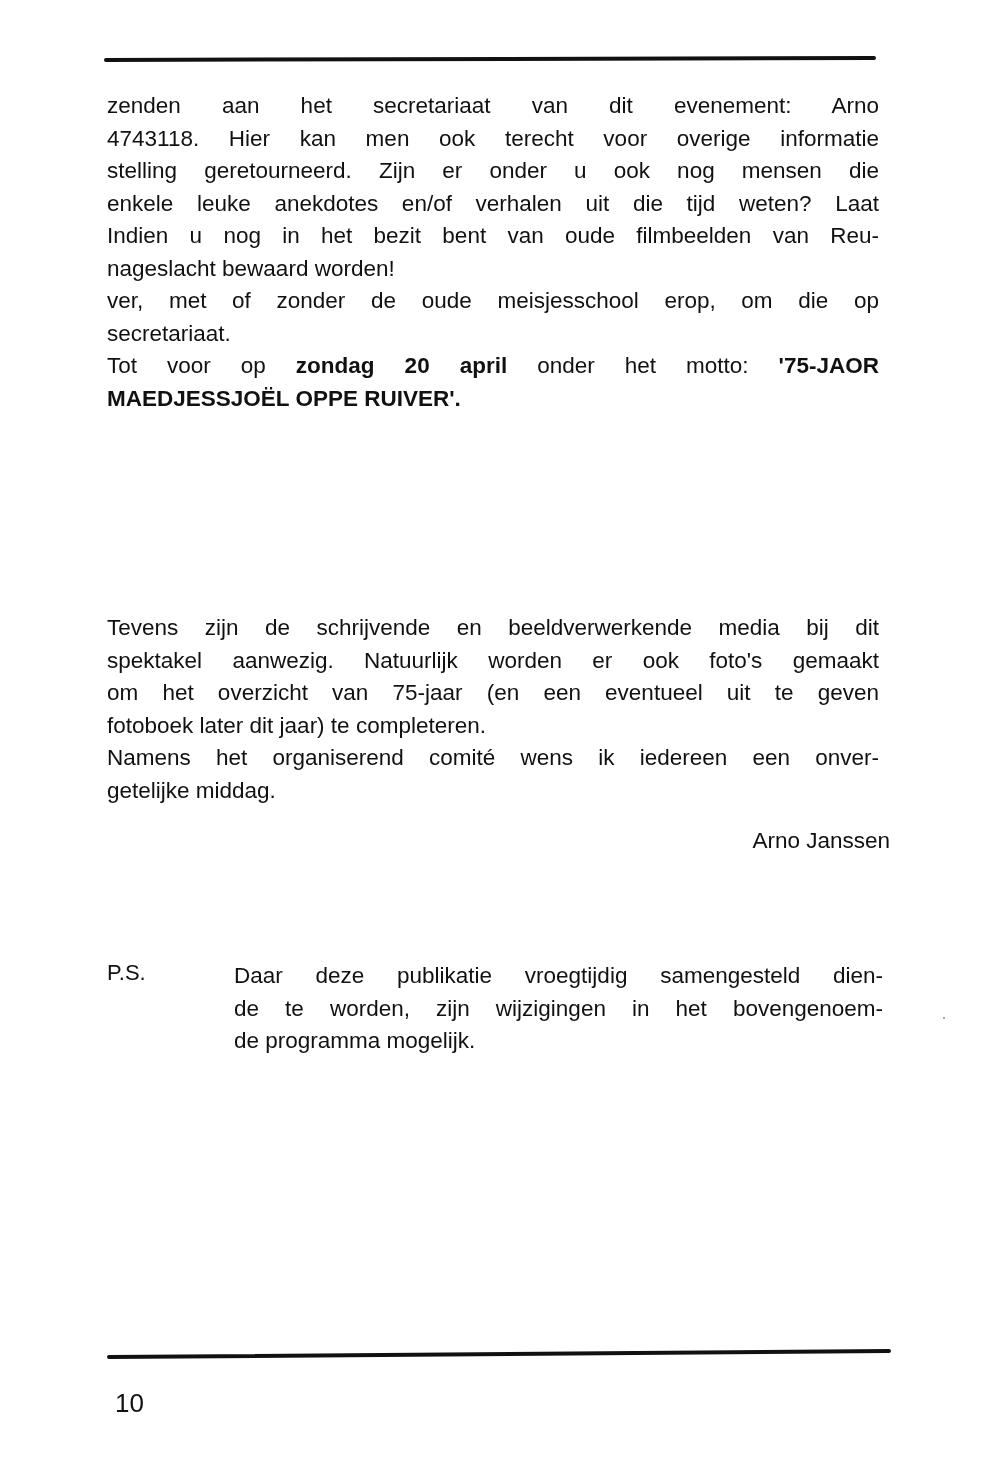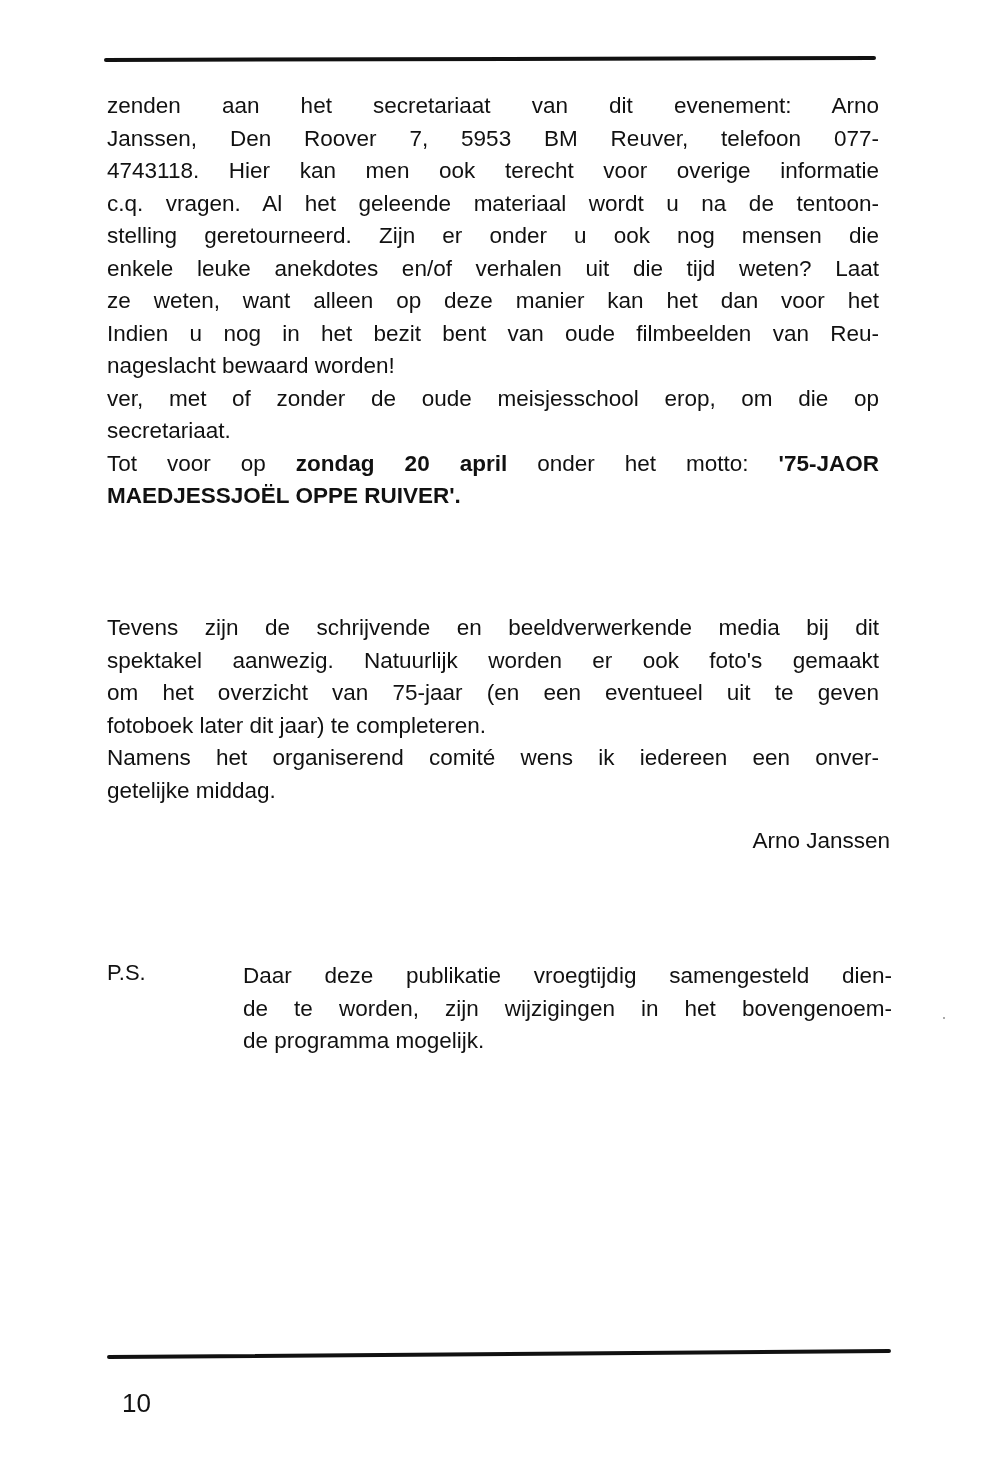--- a/index.html
+++ b/index.html
@@ -9,37 +9,34 @@
   .rule.top { left: 104px; top: 57px; width: 772px; transform: rotate(-0.15deg); }
   .rule.bottom { left: 107px; top: 1352px; width: 784px; transform: rotate(-0.45deg); }
   .block { position: absolute; left: 107px; width: 772px; font-size: 22.5px; line-height: 32.5px; }
   .line { display: block; text-align: justify; text-align-last: justify; white-space: nowrap; height: 32.5px; }
   .line.last { text-align-last: left; }
   .line b { font-weight: bold; }
   .b1 { top: 90px; }
   .b2 { top: 612px; }
   .sig { position: absolute; right: 110px; top: 828px; font-size: 22.5px; }
   .ps-label { position: absolute; left: 107px; top: 960px; font-size: 22px; }
-  .ps-body { position: absolute; left: 234px; top: 960px; width: 649px; font-size: 22.5px; line-height: 32.5px; margin-left: 9px; }
-  .pageno { position: absolute; left: 115px; top: 1388px; font-size: 26px; margin-left: 7px; }
+  .ps-body { position: absolute; left: 234px; top: 960px; width: 649px; font-size: 22.5px; line-height: 32.5px; }
+  .pageno { position: absolute; left: 115px; top: 1388px; font-size: 26px; }
   .speck { position: absolute; left: 943px; top: 1017px; width: 2px; height: 2px; background: #aaa; }
 </style>
 </head>
 <body>
 
 <div class="rule top"></div>
 
 <div class="block b1">
   <span class="line">zenden aan het secretariaat van dit evenement: Arno</span>
-  <span class="line">Janssen, Den Roover 7, 5953 BM Reuver, telefoon 077-</span>
   <span class="line">4743118. Hier kan men ook terecht voor overige informatie</span>
-  <span class="line">c.q. vragen. Al het geleende materiaal wordt u na de tentoon-</span>
   <span class="line">stelling geretourneerd. Zijn er onder u ook nog mensen die</span>
   <span class="line">enkele leuke anekdotes en/of verhalen uit die tijd weten? Laat</span>
-  <span class="line">ze weten, want alleen op deze manier kan het dan voor het</span>
   <span class="line">Indien u nog in het bezit bent van oude filmbeelden van Reu-</span>
 
   <span class="line last">nageslacht bewaard worden!</span>
   <span class="line">ver, met of zonder de oude meisjesschool erop, om die op</span>
   <span class="line last">secretariaat.</span>
 
   <span class="line"><span>Tot voor op </span><b>zondag 20 april</b><span> onder het motto: </span><b>'75-JAOR</b></span>
   <span class="line last"><b>MAEDJESSJOËL OPPE RUIVER'</b><b>.</b></span>
 </div>
 

